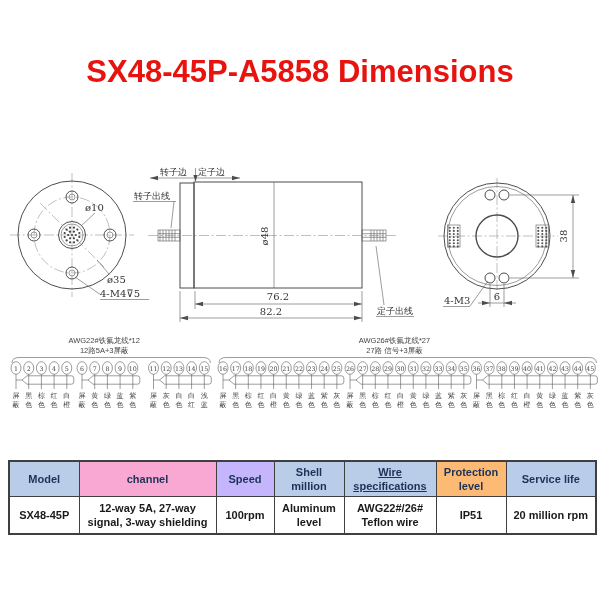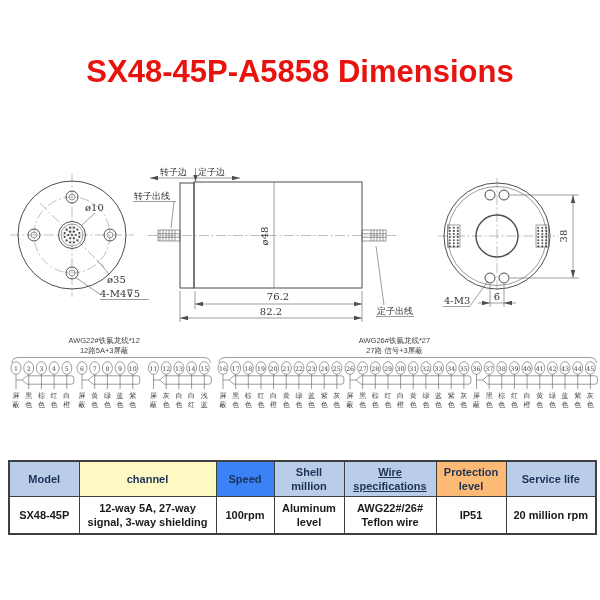--- a/index.html
+++ b/index.html
@@ -477,22 +477,22 @@
         <col style="width:137px">
         <col style="width:58px">
       <col style="width:70px">
         <col style="width:92px">
         <col style="width:70px">
         <col style="width:90px">
     </colgroup>
     <thead>
       <tr>
         <th style="background: rgb(185, 204, 232); color: rgb(28, 50, 87);">Model</th>
-        <th style="background: #fef9c3; color: rgb(28, 50, 87);">channel</th>
-        <th style="background: #3b82f6; color: rgb(28, 50, 87);">Speed</th>
+        <th style="background: #f9a8d4; color: rgb(28, 50, 87);">channel</th>
+        <th style="background: #c4b5fd; color: rgb(28, 50, 87);">Speed</th>
         <th style="background: rgb(185, 204, 232); color: rgb(28, 50, 87);">Shell million</th>
         <th style="background: rgb(185, 204, 232); color: rgb(28, 50, 87); text-decoration: underline;">Wire specifications</th>
         <th style="background: #fdba74; color: rgb(28, 50, 87);">Protection level</th>
         <th style="background: rgb(185, 204, 232); color: rgb(28, 50, 87); margin-top: 24px;">Service life</th>
       </tr>
     </thead>
     <tbody>
       <tr>
         <td>SX48-45P</td>
         <td>12-way 5A, 27-way signal, 3-way shielding</td>

